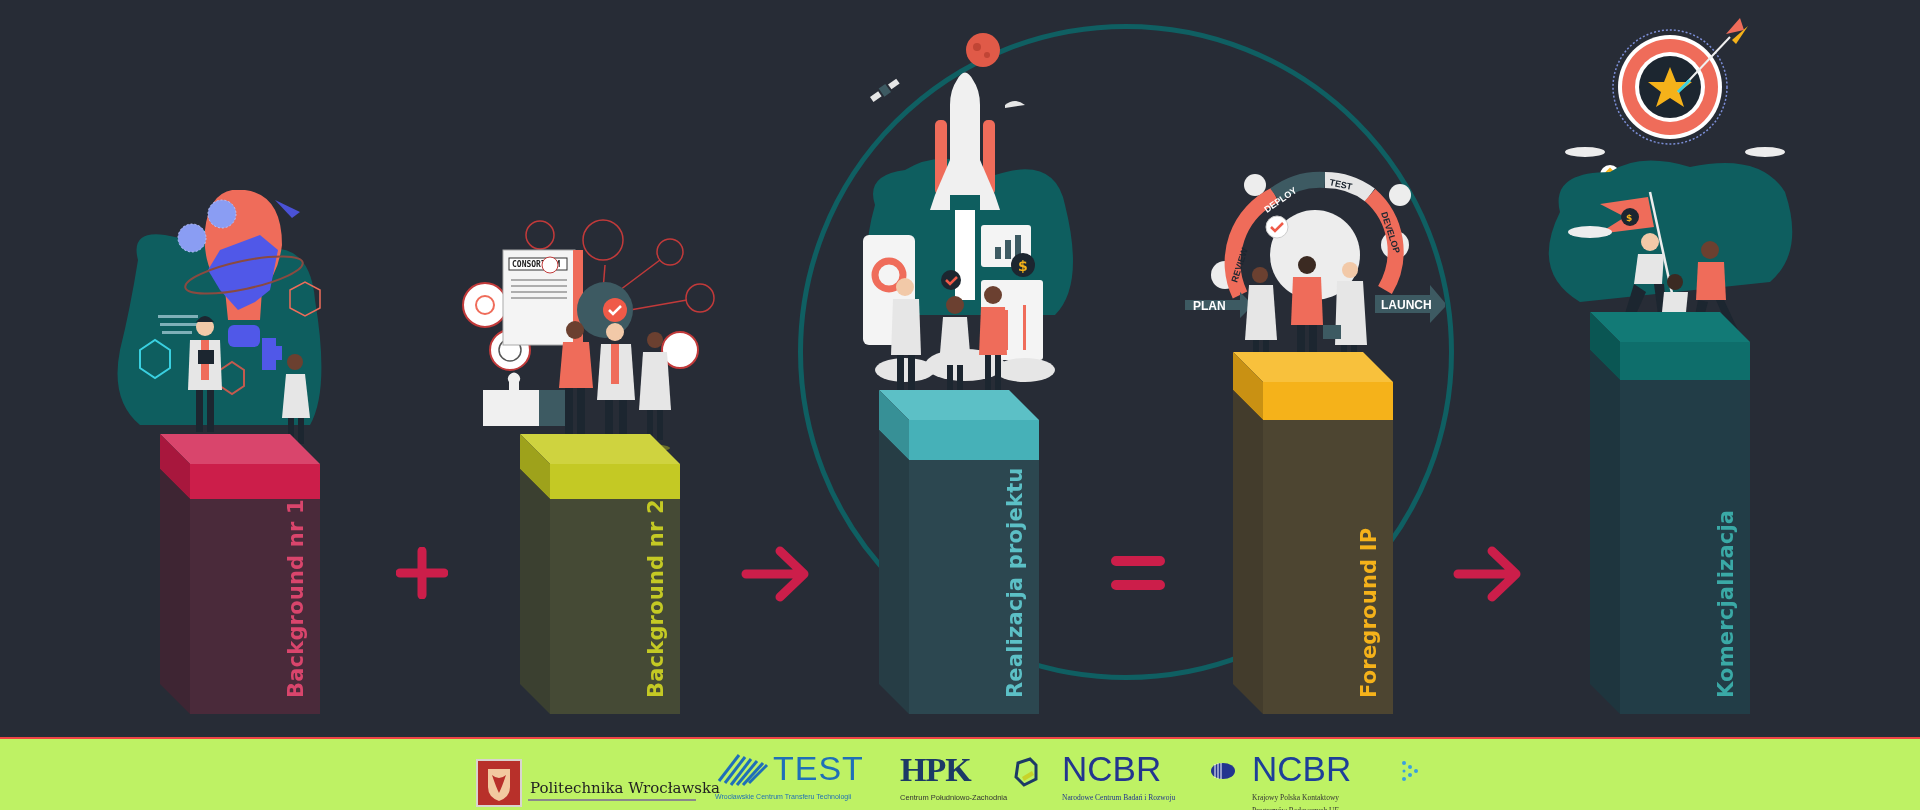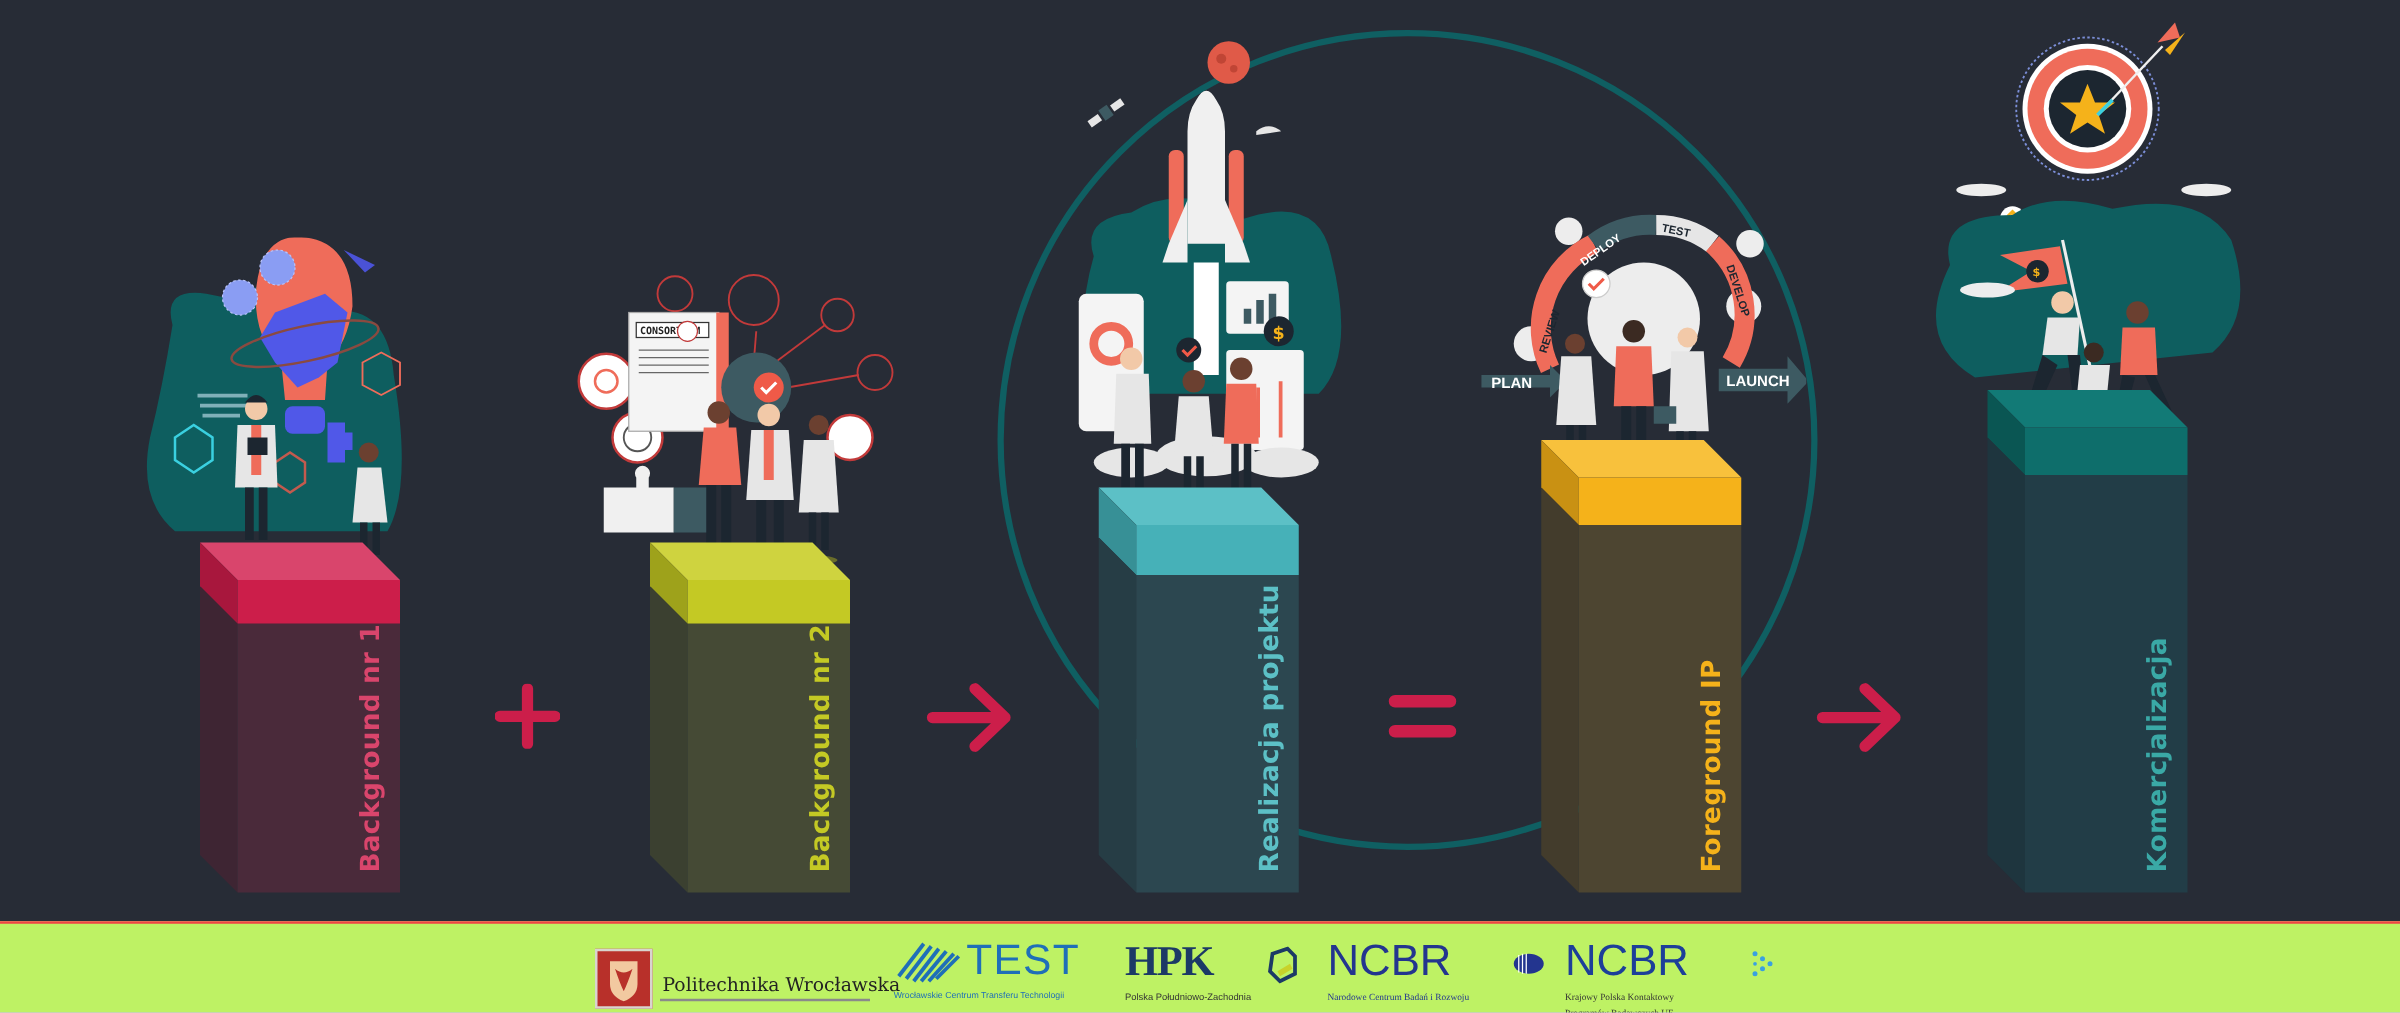--- a/index.html
+++ b/index.html
@@ -370,21 +370,21 @@
     <div class="wctt-text">TEST</div>
     <div class="wctt-sub">Wrocławskie Centrum Transferu Technologii</div>
   </div>
 
   <div class="logo" style="left:900px;width:150px;height:60px">
     <div class="hpk-text">HPK</div>
     <svg class="abs" style="left:112px;top:8px" width="28" height="30" viewBox="0 0 28 30">
       <path d="M6 6 L18 2 L24 8 L24 22 L12 28 L4 20 Z" fill="none" stroke="#1c3a66" stroke-width="3"></path>
       <path d="M10 20 L20 14 L22 18 L12 24 Z" fill="#c8d22a"></path>
     </svg>
-    <div class="hpk-sub">Polska Południowo-Zachodnia</div>
+    <div class="hpk-sub">Centrum Południowo-Zachodnia</div>
   </div>
 
   <div class="logo" style="left:1062px;width:175px;height:60px">
     <div class="ncbr-text">NCBR</div>
     <svg class="abs" style="left:148px;top:12px" width="26" height="20" viewBox="0 0 26 20">
       <ellipse cx="13" cy="10" rx="12" ry="8" fill="#23358f"></ellipse>
       <g stroke="#ffffff" stroke-width="1">
           <line x1="5" y1="3" x2="5" y2="17"></line>
           <line x1="8" y1="2" x2="8" y2="18"></line>
           <line x1="11" y1="2" x2="11" y2="18"></line>

